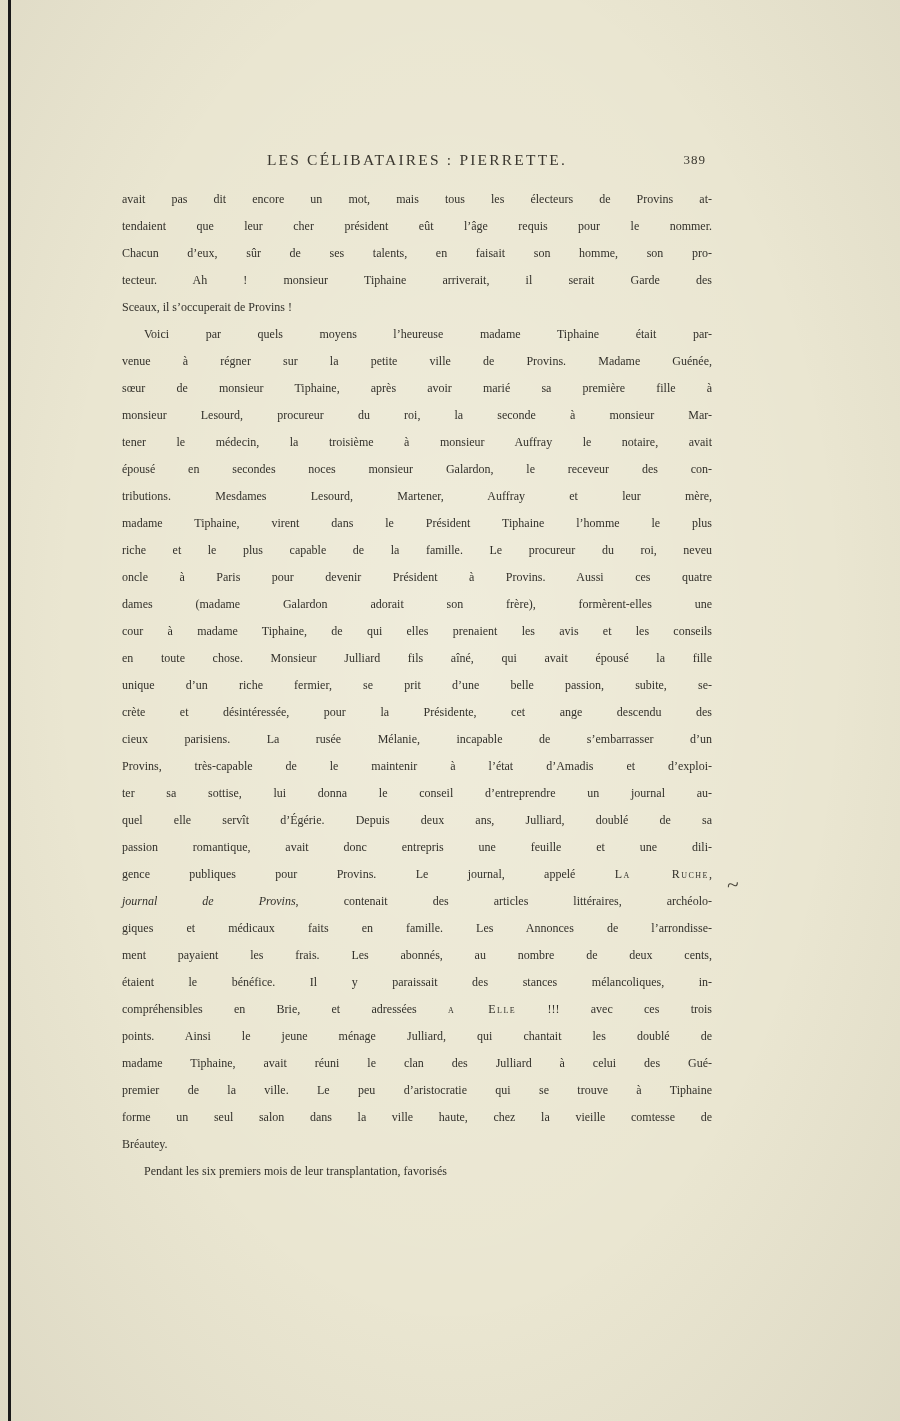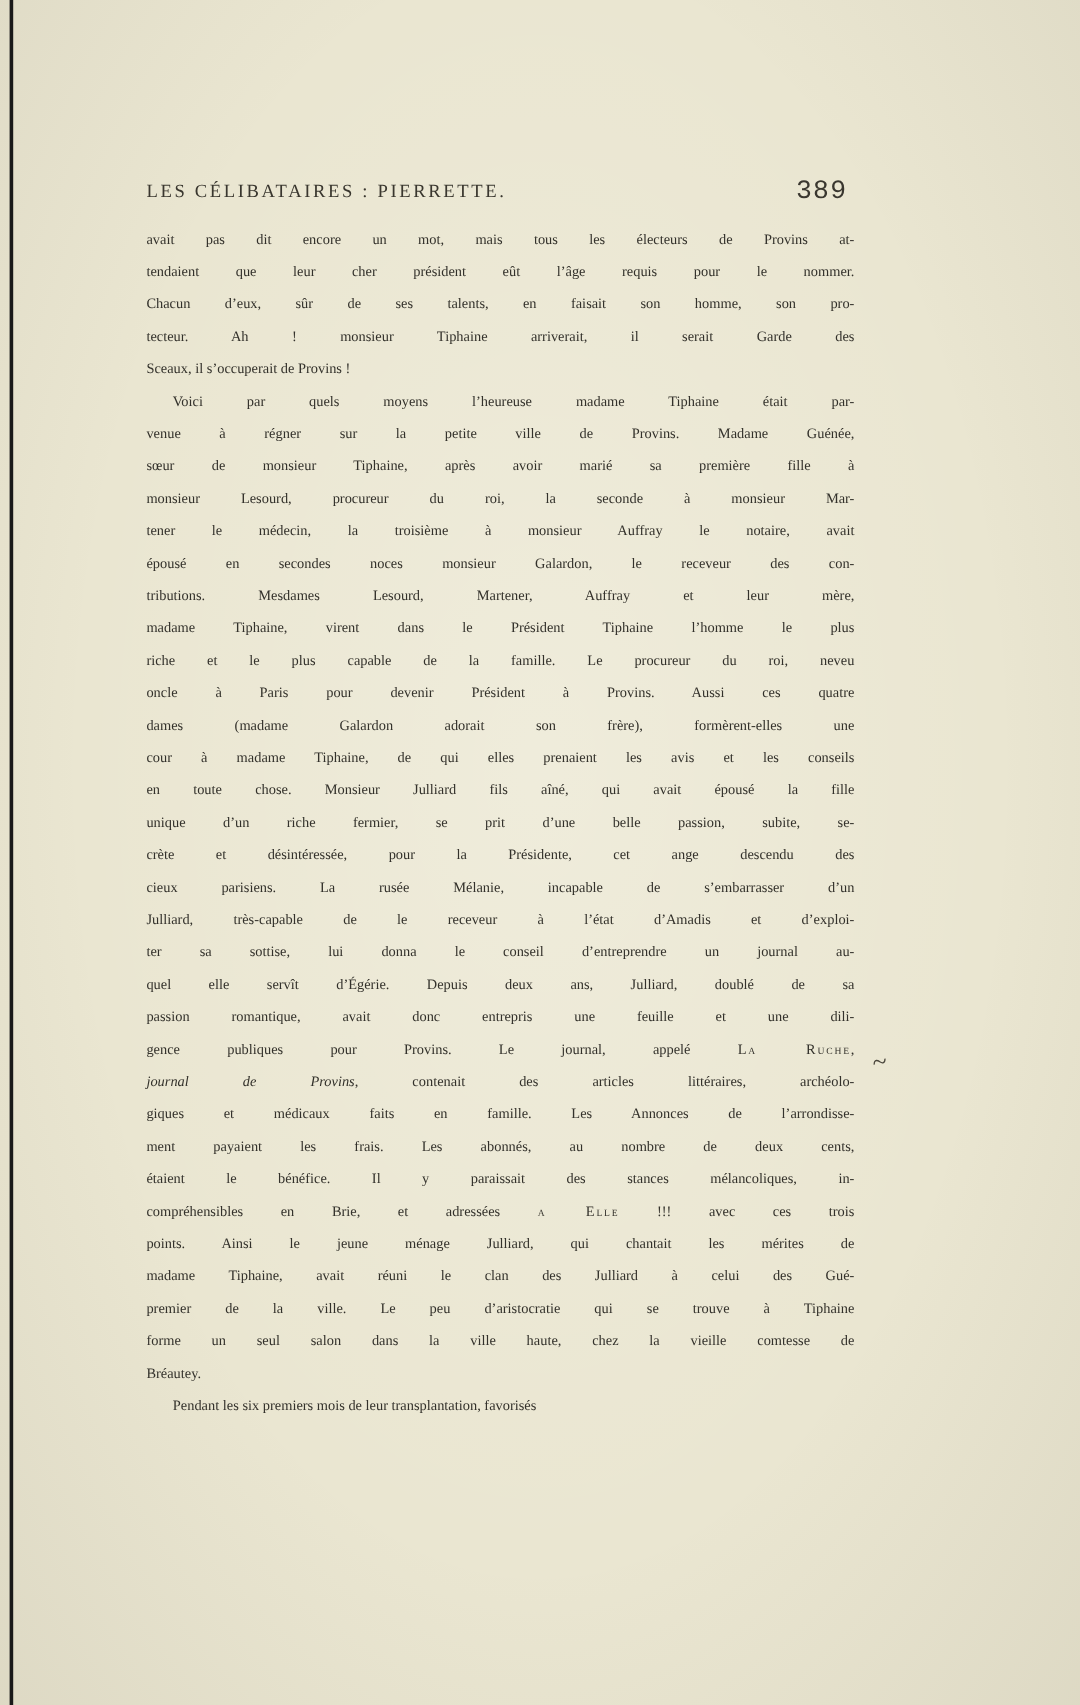--- a/index.html
+++ b/index.html
@@ -29,34 +29,34 @@
     position: absolute;
     left: 122px;
     top: 150px;
     width: 590px;
   }
   .header {
     position: relative;
     height: 20px;
     line-height: 20px;
     margin-bottom: 16px;
+    text-align: center;
     font-size: 15.5px;
     letter-spacing: 2.2px;
     color: #3a372f;
   }
   .header-title {
     display: inline-block;
   }
   .page-number {
     position: absolute;
     right: 6px;
     top: 0;
-    font-size: 22px;
+    font-size: 13px;
     letter-spacing: 1px;
-    font-family: Liberation Mono, monospace;
   }
   .paragraph { margin: 0; }
   .line {
     height: 27px;
     line-height: 27px;
     font-size: 12px;
     white-space: normal;
     text-align: justify;
     text-align-last: justify;
     color: #33312b;
@@ -106,31 +106,31 @@
           <div class="line">tributions. Mesdames Lesourd, Martener, Auffray et leur mère,</div>
           <div class="line">madame Tiphaine, virent dans le Président Tiphaine l’homme le plus</div>
           <div class="line">riche et le plus capable de la famille. Le procureur du roi, neveu</div>
           <div class="line">oncle à Paris pour devenir Président à Provins. Aussi ces quatre</div>
           <div class="line">dames (madame Galardon adorait son frère), formèrent-elles une</div>
           <div class="line">cour à madame Tiphaine, de qui elles prenaient les avis et les conseils</div>
           <div class="line">en toute chose. Monsieur Julliard fils aîné, qui avait épousé la fille</div>
           <div class="line">unique d’un riche fermier, se prit d’une belle passion, subite, se-</div>
           <div class="line">crète et désintéressée, pour la Présidente, cet ange descendu des</div>
           <div class="line">cieux parisiens. La rusée Mélanie, incapable de s’embarrasser d’un</div>
-          <div class="line">Julliard, très-capable de le receveur à l’état d’Amadis et d’exploi-</div>
+          <div class="line">Provins, très-capable de le maintenir à l’état d’Amadis et d’exploi-</div>
           <div class="line">ter sa sottise, lui donna le conseil d’entreprendre un journal au-</div>
           <div class="line">quel elle servît d’Égérie. Depuis deux ans, Julliard, doublé de sa</div>
           <div class="line">passion romantique, avait donc entrepris une feuille et une dili-</div>
           <div class="line">gence publiques pour Provins. Le journal, appelé <span class="s-sc">La Ruche</span>,</div>
           <div class="line"><span class="s-i">journal de Provins</span>, contenait des articles littéraires, archéolo-</div>
           <div class="line">giques et médicaux faits en famille. Les Annonces de l’arrondisse-</div>
           <div class="line">ment payaient les frais. Les abonnés, au nombre de deux cents,</div>
           <div class="line">étaient le bénéfice. Il y paraissait des stances mélancoliques, in-</div>
           <div class="line">compréhensibles en Brie, et adressées <span class="s-sc">a Elle</span> !!! avec ces trois</div>
-          <div class="line">points. Ainsi le jeune ménage Julliard, qui chantait les mérites de</div>
+          <div class="line">points. Ainsi le jeune ménage Julliard, qui chantait les doublé de</div>
           <div class="line">madame Tiphaine, avait réuni le clan des Julliard à celui des Gué-</div>
           <div class="line">premier de la ville. Le peu d’aristocratie qui se trouve à Tiphaine</div>
           <div class="line">forme un seul salon dans la ville haute, chez la vieille comtesse de</div>
           <div class="line end">Bréautey.</div>
         </div>
         <div class="paragraph">
           <div class="line end indent">Pendant les six premiers mois de leur transplantation, favorisés</div>
         </div>
       </div>
   </div>

